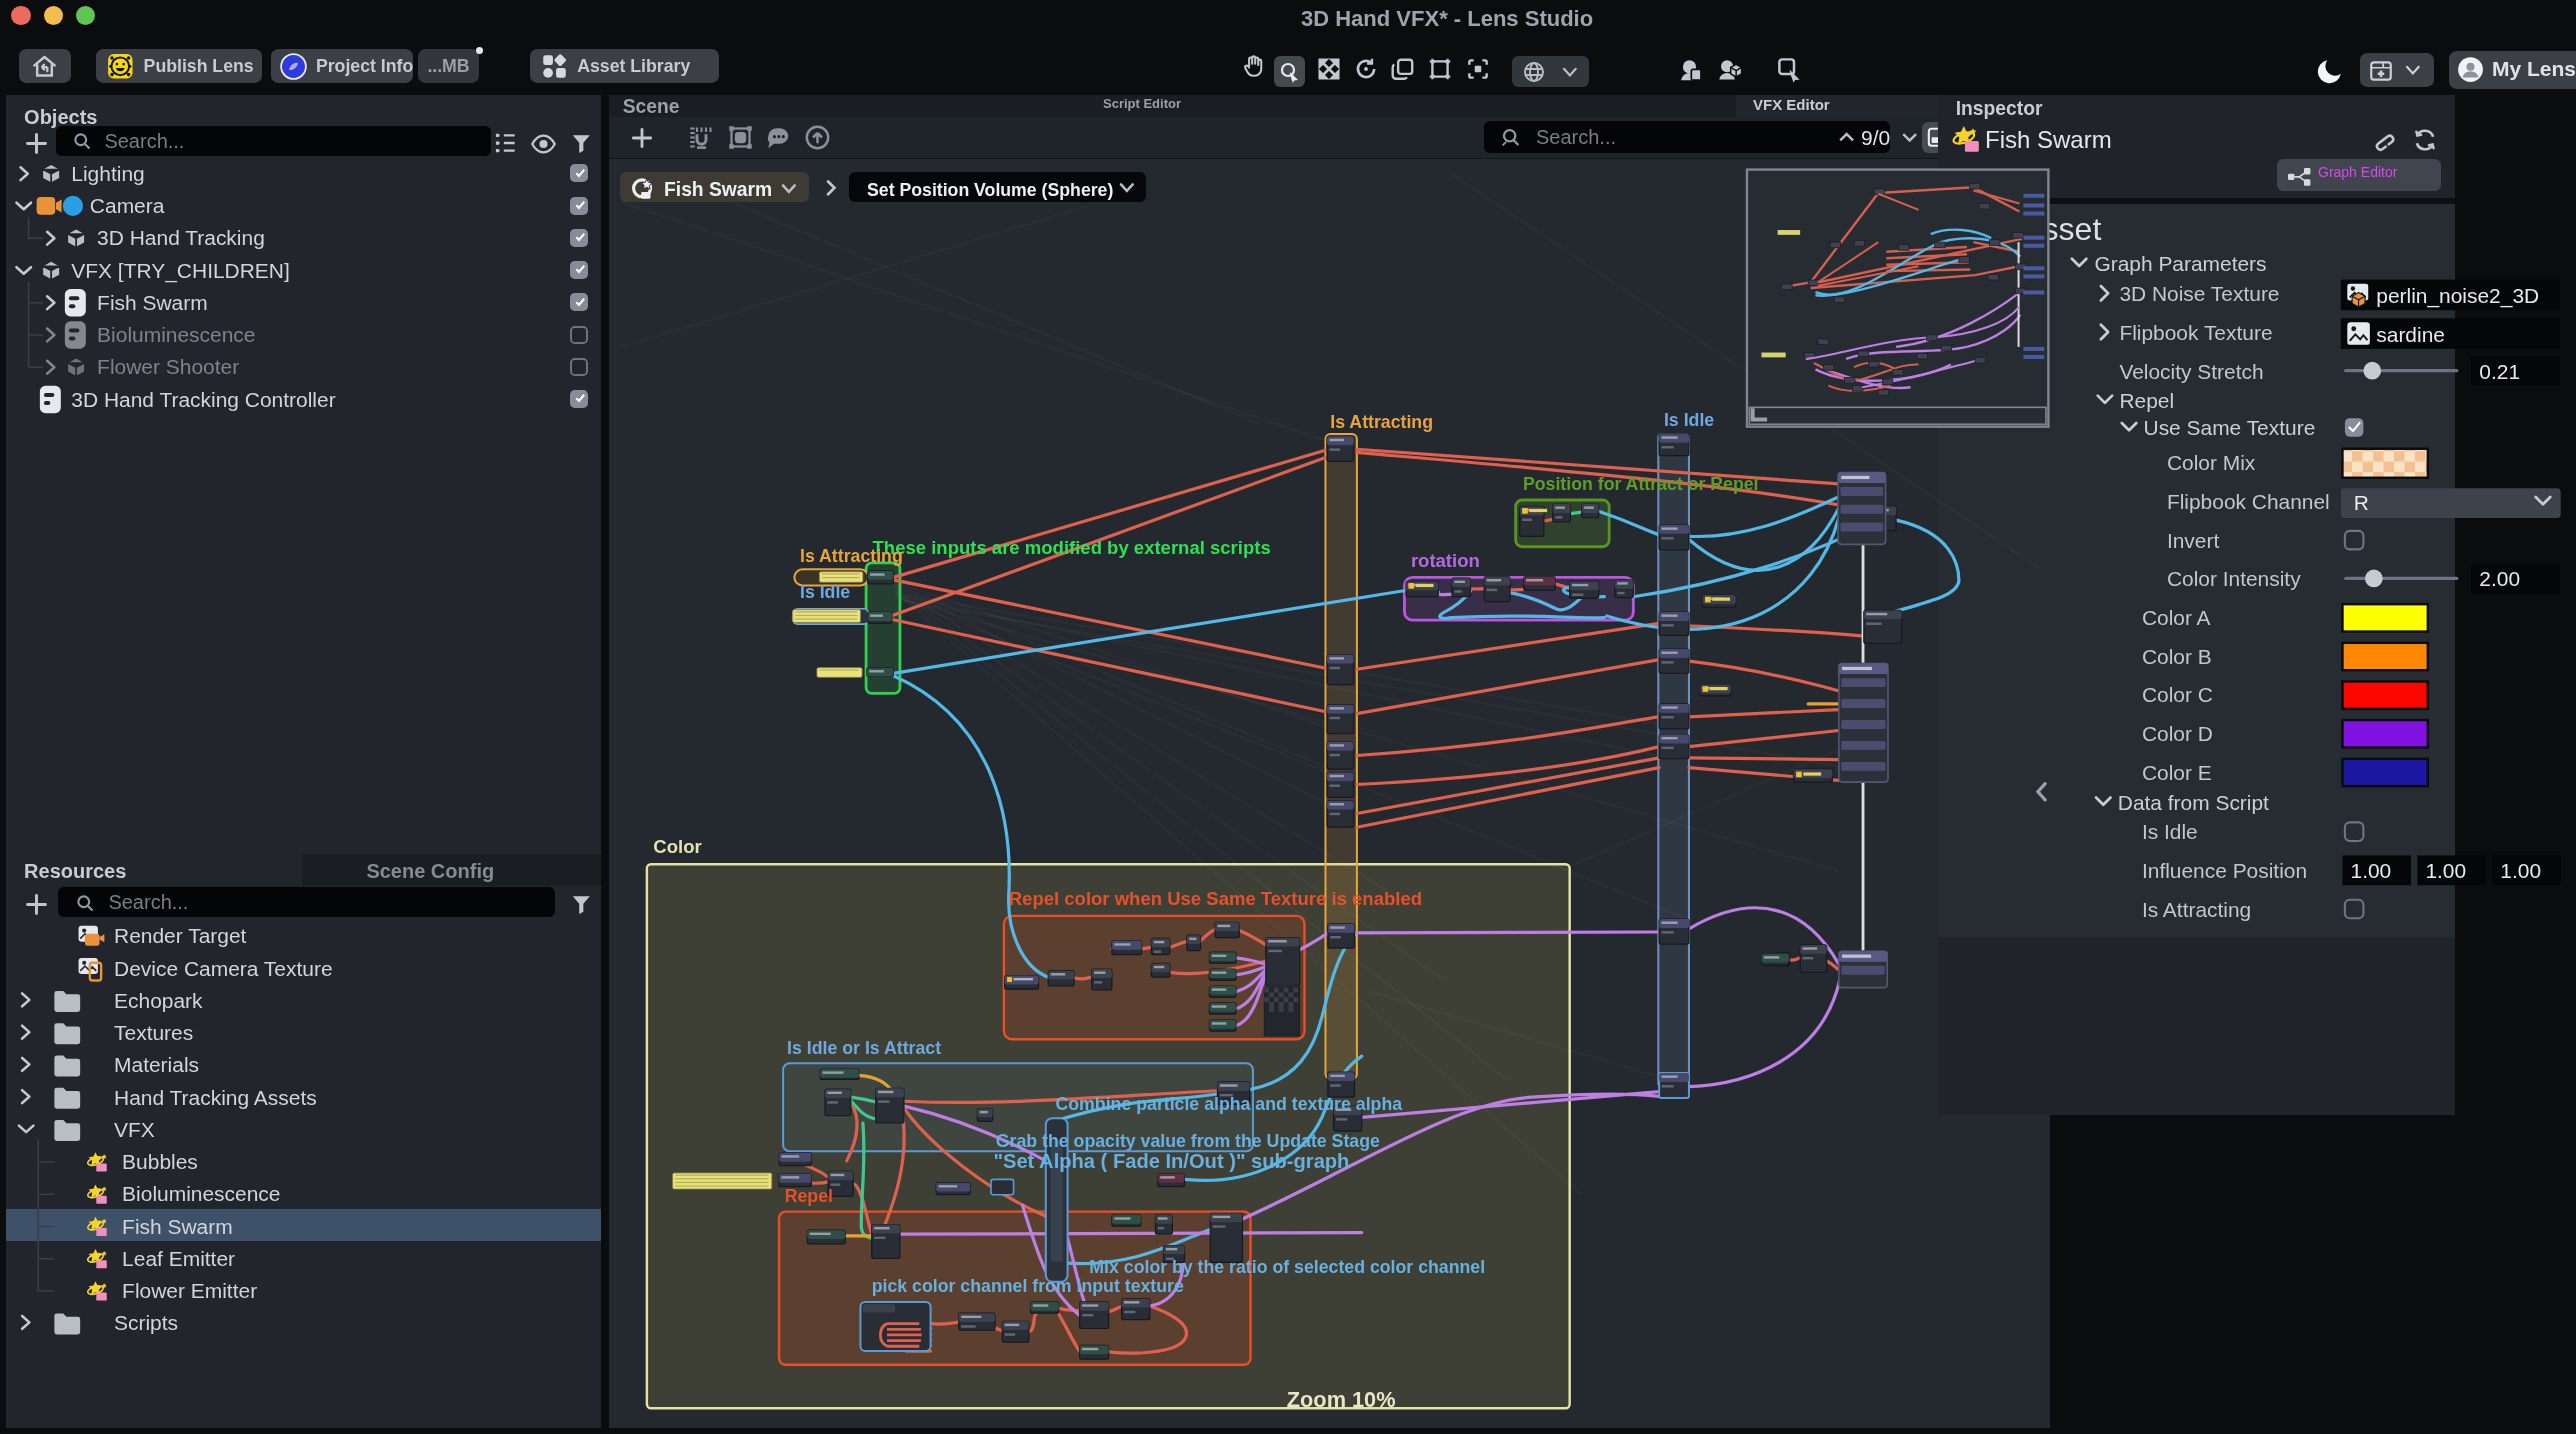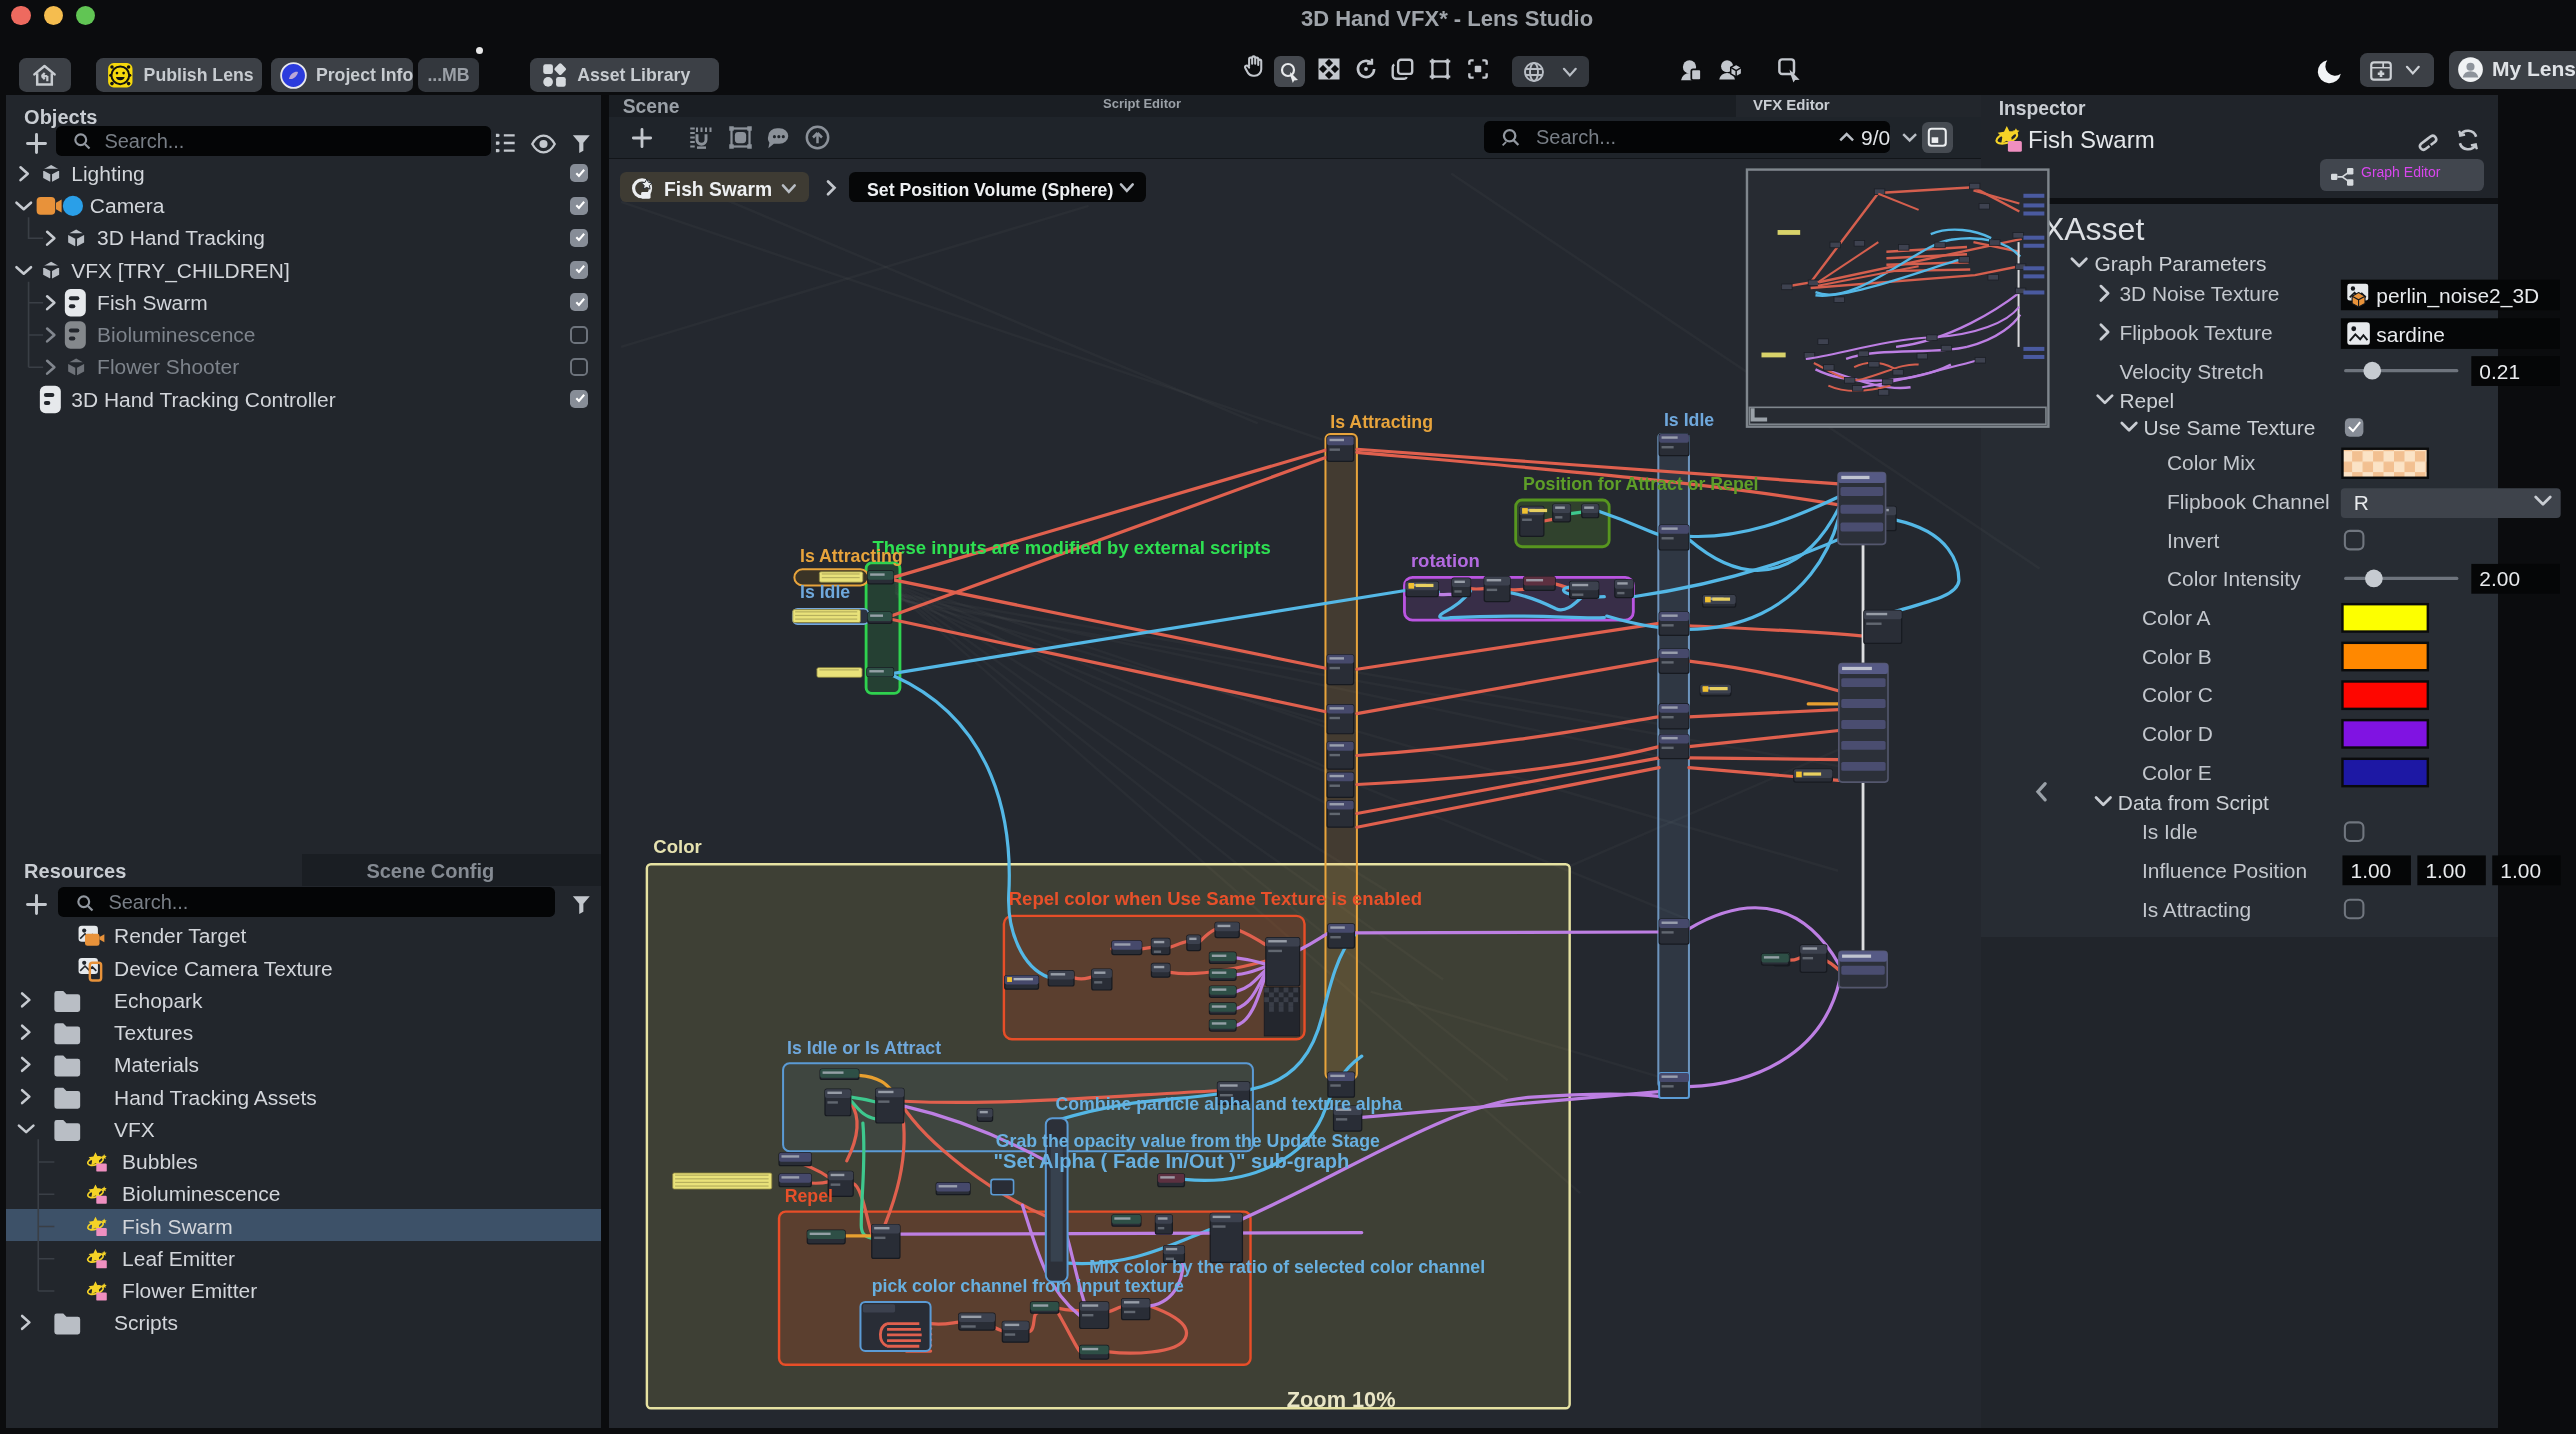--- a/index.html
+++ b/index.html
@@ -4,26 +4,26 @@
 <style>
 * { margin:0; padding:0; box-sizing:border-box; }
 html,body { width:2576px; height:1435px; background:#0b0c0e; overflow:hidden;
   font-family:"Liberation Sans", sans-serif; }
 .abs { position:absolute; }
 #titlebar { position:absolute; left:0; top:0; width:2576px; height:95px; background:#0b0c0e; }
 .tl { position:absolute; top:5.6px; width:19.3px; height:19.3px; border-radius:50%; }
 #title { position:absolute; top:5.6px; left:1301px; width:285px; text-align:center;
   color:#9fa4aa; font-size:22px; font-weight:bold; white-space:nowrap; }
 .tbtn { position:absolute; top:49px; height:34px; background:#3c4046; border-radius:7.3px;
-  color:#c7cbd0; font-size:17.7px; font-weight:bold; display:flex; align-items:center; white-space:nowrap; overflow:hidden;margin-top:9px; }
+  color:#c7cbd0; font-size:17.7px; font-weight:bold; display:flex; align-items:center; white-space:nowrap; overflow:hidden; }
 .tbtn svg { flex:none; }
 #objects { position:absolute; left:6.4px; top:95px; width:595px; height:963px; background:#22262c; }
 #resources { position:absolute; left:6.4px; top:854px; width:595px; height:580px; background:#22262c; }
 #center { position:absolute; left:609px; top:95px; width:1441px; height:1340px; background:#24282f; }
-#inspector { position:absolute; left:1981px; top:95px; width:517px; height:1340px; background:#21252b; }
+#inspector { position:absolute; left:1938px; top:95px; width:517px; height:1020px; background:#21252b; }
 .phead { color:#c9cdd3; font-size:20px; font-weight:bold; }
 .searchbox { position:absolute; background:#040506; border-radius:5.6px; }
 .searchph { color:#787e86; font-size:20px; }
 .chk { position:absolute; width:17.7px; height:17.7px; border-radius:4.8px; }
 .chk.on { background:#878d97; }
 .chk.off { border:2px solid #6d737c; }
 svg { display:block; }
 </style>
 </head>
 <body>

